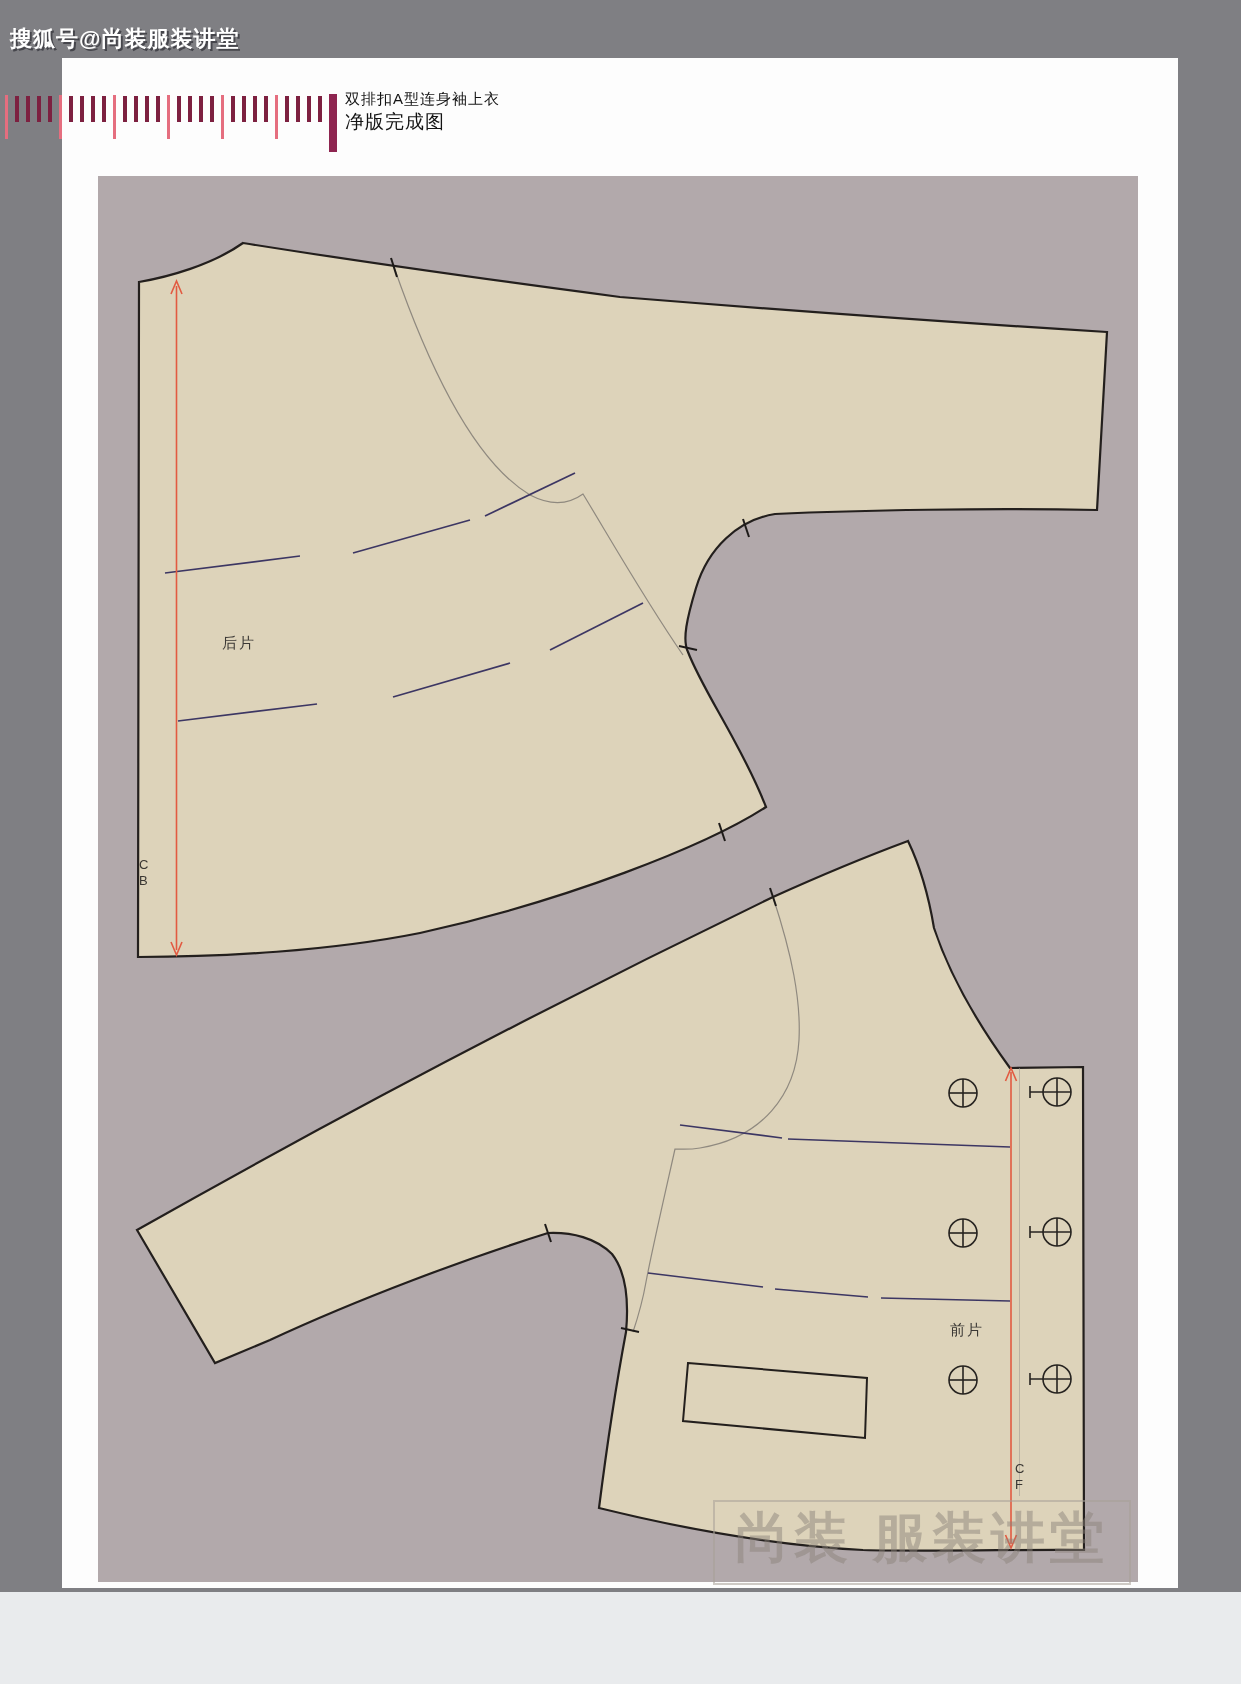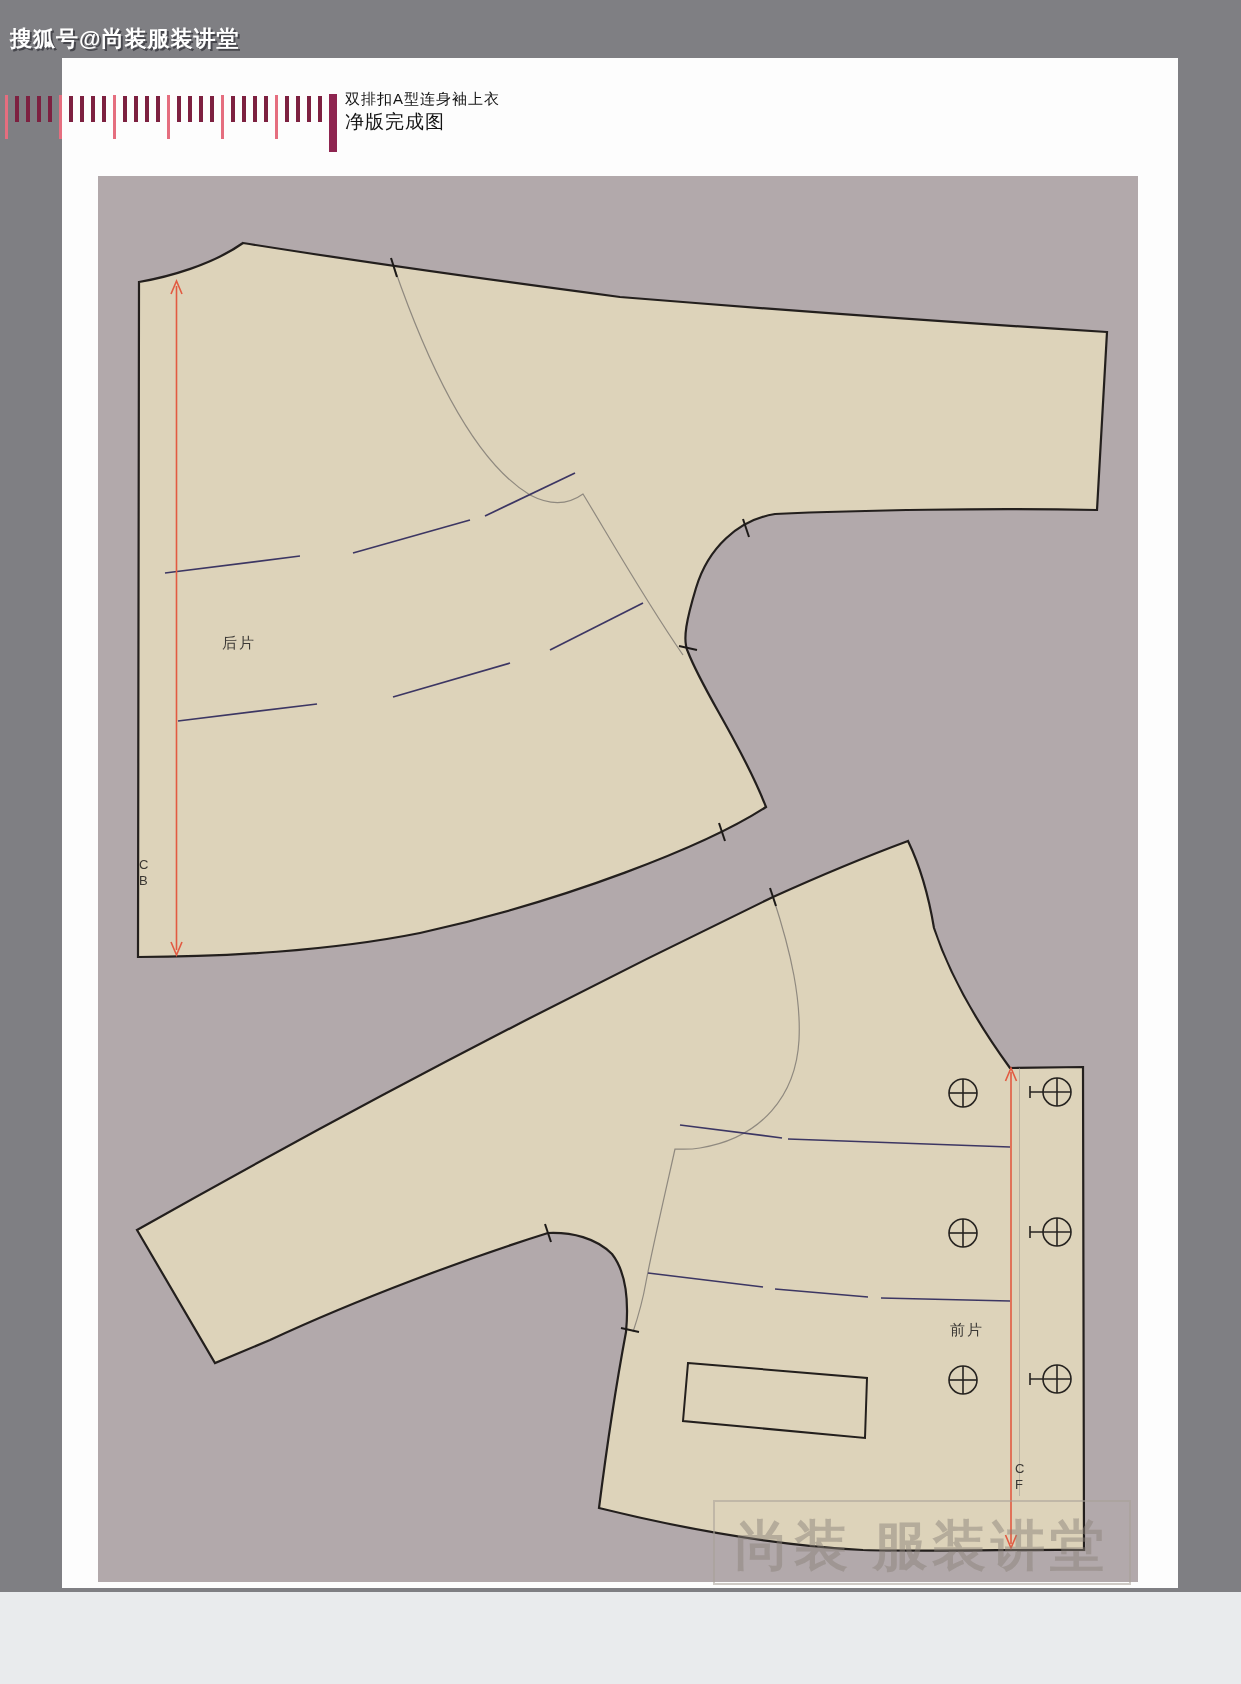--- a/index.html
+++ b/index.html
@@ -15,21 +15,21 @@
                 text-shadow:2px 2px 0 #46464c;letter-spacing:1px;}
   
   #ruler{position:absolute;left:0;top:0;width:400px;height:160px;}
   .tick{position:absolute;}
   
   #title-block{position:absolute;left:345px;top:90px;color:#141414;}
   #title-line1{font-size:15px;letter-spacing:1px;}
   #title-line2{font-size:19px;letter-spacing:1px;}
   
   #watermark{position:absolute;left:713px;top:1500px;width:414px;height:81px;
-             border:2px solid rgba(168,160,151,0.55);display:flex;align-items:flex-end;justify-content:center;}
+             border:2px solid rgba(168,160,151,0.55);display:flex;align-items:flex-start;justify-content:center;}
   #watermark span{font-size:54px;font-weight:bold;letter-spacing:5px;color:rgba(138,130,121,0.48);white-space:nowrap;}
   
   #bottom-strip{position:absolute;left:0;top:1592px;width:1241px;height:92px;background:#e9ebed;}
 </style>
 </head>
 <body>
 
 <div id="stage">
 
   <div id="page"></div>

